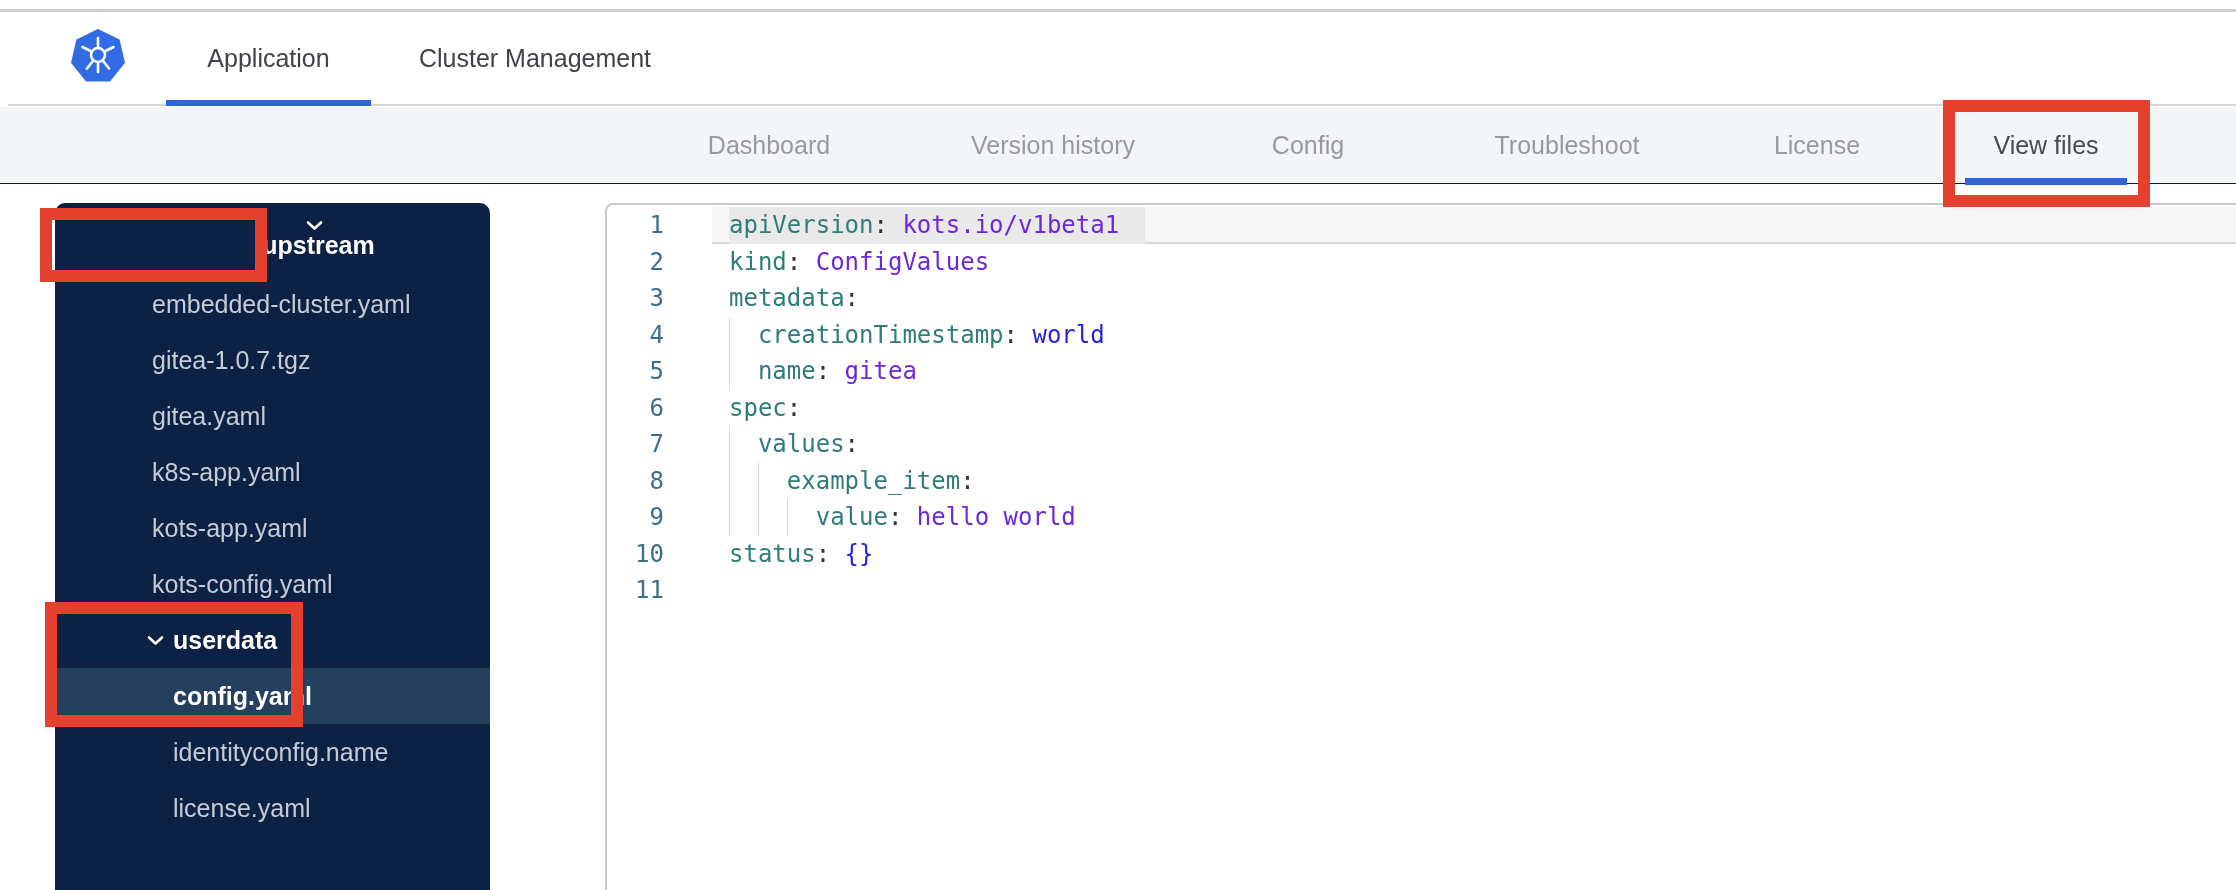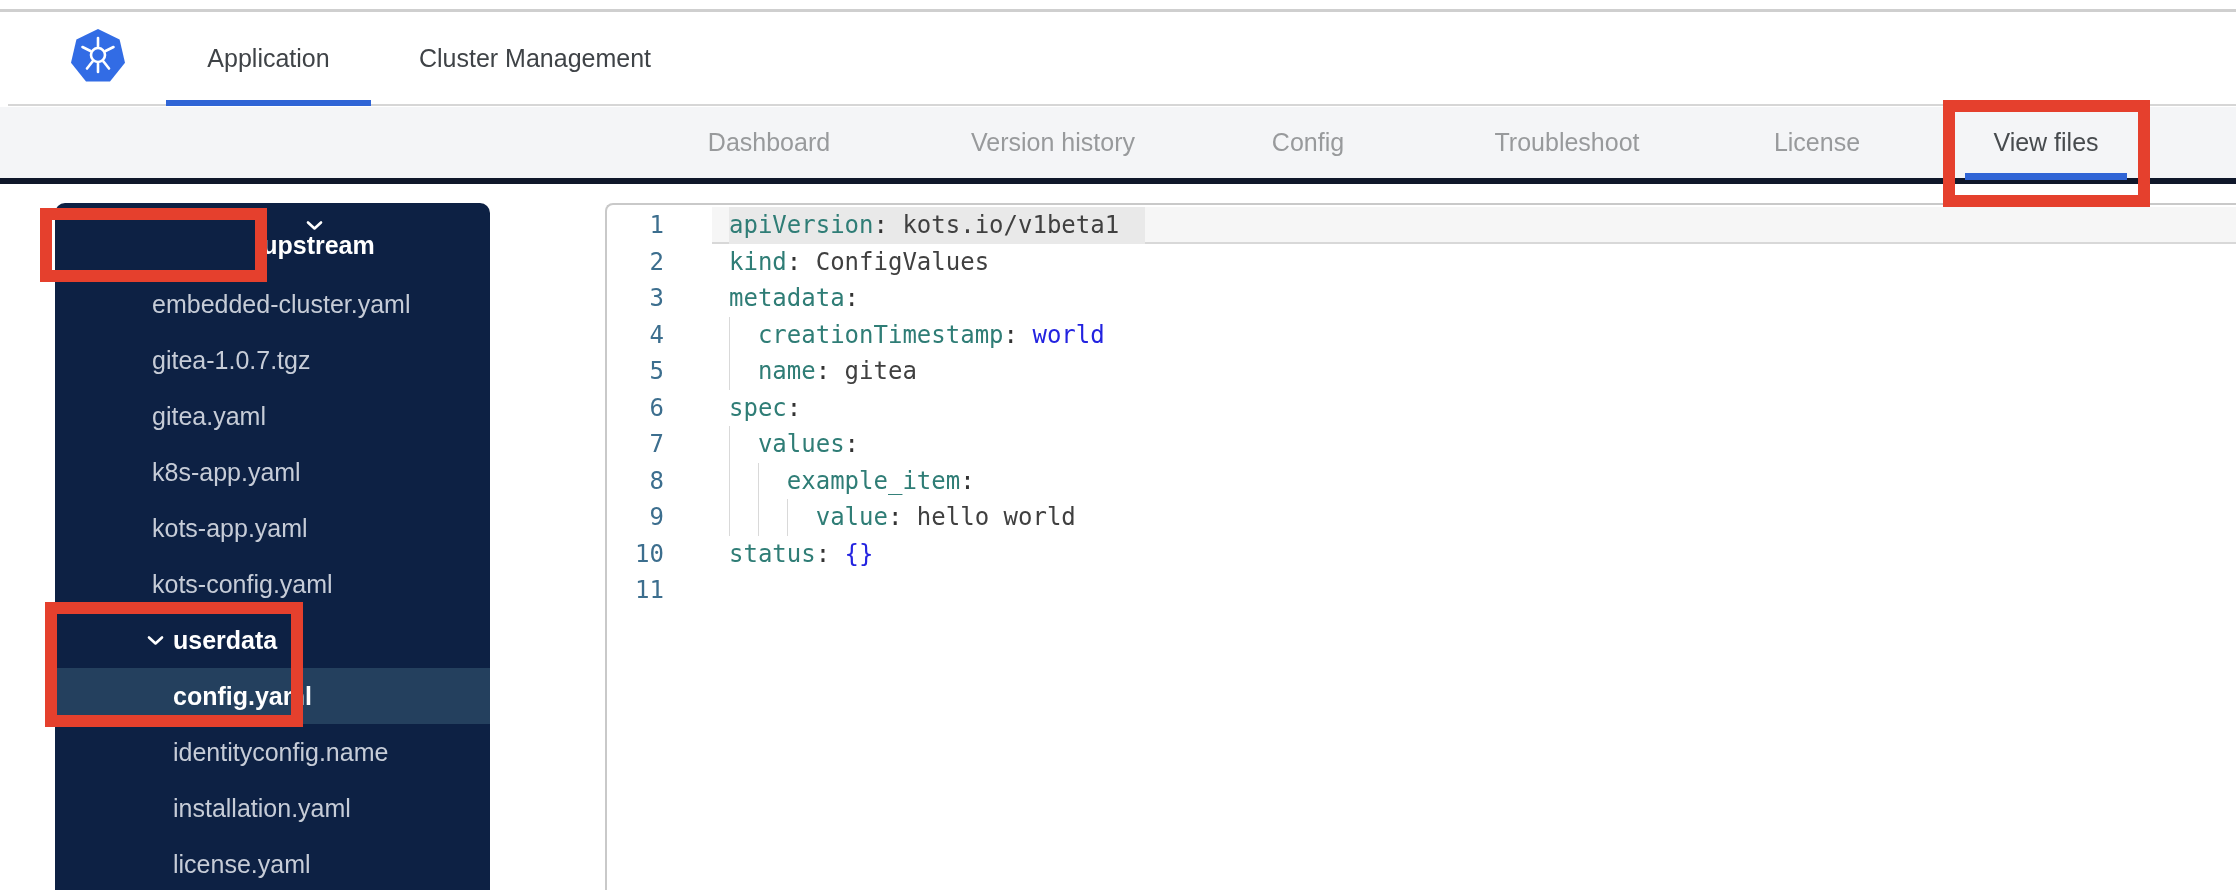--- a/index.html
+++ b/index.html
@@ -11,21 +11,21 @@
   .topline { position:absolute; left:0; top:9px; width:100%; height:3px; background:#cfcfcf; }
   .header { position:absolute; left:8px; top:12px; width:100%; height:94px; background:#fff;
             border-bottom:2px solid #d6d6d6; }
   .logo { position:absolute; left:62px; top:16px; width:56px; height:56px; }
   .htab { position:absolute; top:0; height:100%; display:flex; align-items:center; justify-content:center;
           font-size:25px; font-weight:500; color:#3f4347; cursor:pointer; }
   .htab-underline { position:absolute; bottom:-2px; height:6px; background:#3065d6; }
 
   
   .nav { position:absolute; left:0; top:107px; width:100%; height:77px; background:#f4f5f7;
-         border-bottom:6px solid #0f172a; }
+         border-bottom:1px solid #0f172a; }
   .nav-item { position:absolute; top:0; height:100%; display:flex; align-items:center;
               transform:translateX(-50%); font-size:25px; color:#989a9c; cursor:pointer; white-space:nowrap; }
   .nav-item.active { color:#474b4e; }
   .nav-underline { position:absolute; left:1965px; bottom:-2px; width:162px; height:7px; background:#3065d6; }
 
   
   .sidebar { position:absolute; left:55px; top:203px; width:435px; height:687px;
              background:#0d2144; border-radius:10px 10px 0 0; padding-top:17px; }
   .row { height:56px; display:flex; align-items:center; cursor:pointer; white-space:nowrap; }
   .row .lbl { font-size:25px; color:#c6ccd7; }
@@ -40,21 +40,21 @@
             font-family:"DejaVu Sans Mono", monospace; font-size:24px; padding-top:2px; }
   .cline { display:flex; line-height:36.5px; height:36.5px; }
   .gut { width:60px; flex:0 0 auto; text-align:right; padding-right:3px; color:#3c6e8e;
          -webkit-user-select:none; user-select:none; }
   .code-cell { flex:1; margin-left:62px; position:relative; white-space:pre; }
   .cline.hl .code-cell { background:#f6f6f6; box-shadow:inset 0 -2px 0 #d8d8d8;
                          margin-left:45px; padding-left:17px; }
   .hl-text { background:#e9e9e9; padding-right:26px; display:inline-block; }
   .guide { position:absolute; top:0; bottom:0; width:1px; background:#d9d9d9; }
   .tok-key { color:#2f7d76; }
-  .tok-val { color:#404040; }
+  .tok-val { color:#6d28d9; }
   .tok-kw  { color:#2323e0; }
   .tok-punc{ color:#333333; }
 
   
   .annot { position:absolute; border:12px solid #e5402d; z-index:50; pointer-events:none; }
 </style>
 </head>
 <body>
 
 <div id="stage">
@@ -124,23 +124,20 @@
         </svg>
         <span class="lbl">userdata</span>
       </div>
       <div class="row file selected" style="padding-left: 118px;">
         <span class="lbl">config.yaml</span>
       </div>
       <div class="row file" style="padding-left: 118px;">
         <span class="lbl">identityconfig.name</span>
       </div>
       <div class="row file" style="padding-left: 118px;">
-        <span class="lbl">installation.yaml</span>
-      </div>
-      <div class="row file" style="padding-left: 118px;">
         <span class="lbl">license.yaml</span>
       </div>
     </div>
 
   <div class="editor" id="editor">
       <div class="cline hl">
         <div class="gut">1</div>
         <div class="code-cell"><span class="hl-text"><span class="tok-key">apiVersion</span><span class="tok-punc">:</span><span> </span><span class="tok-val">kots.io/v1beta1</span></span></div>
       </div>
       <div class="cline">

